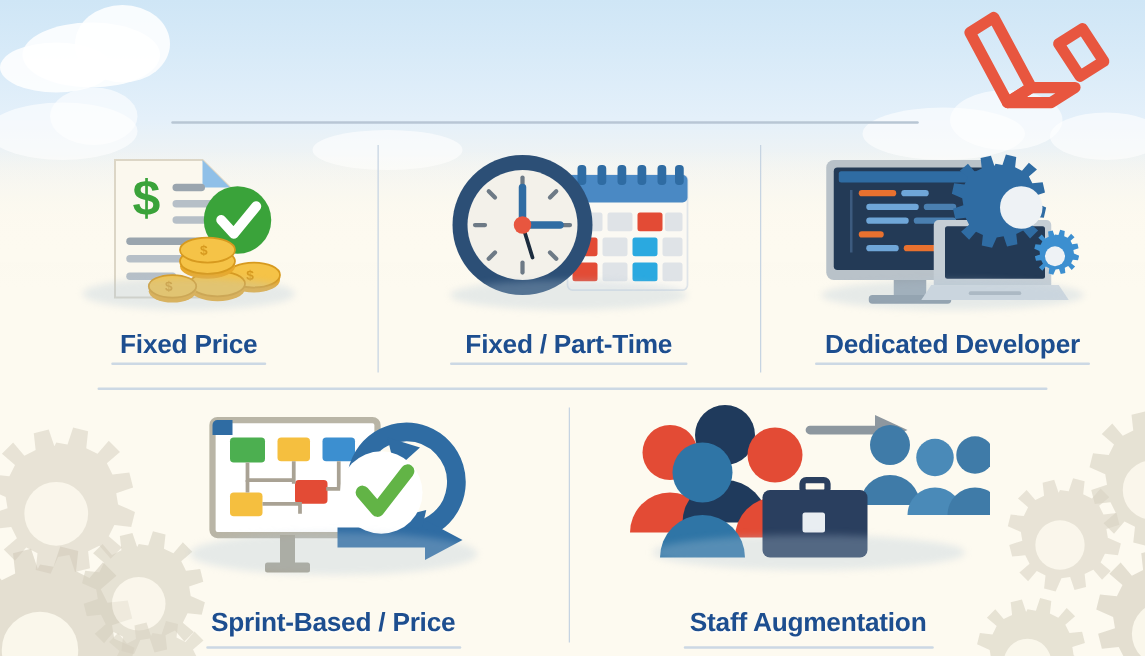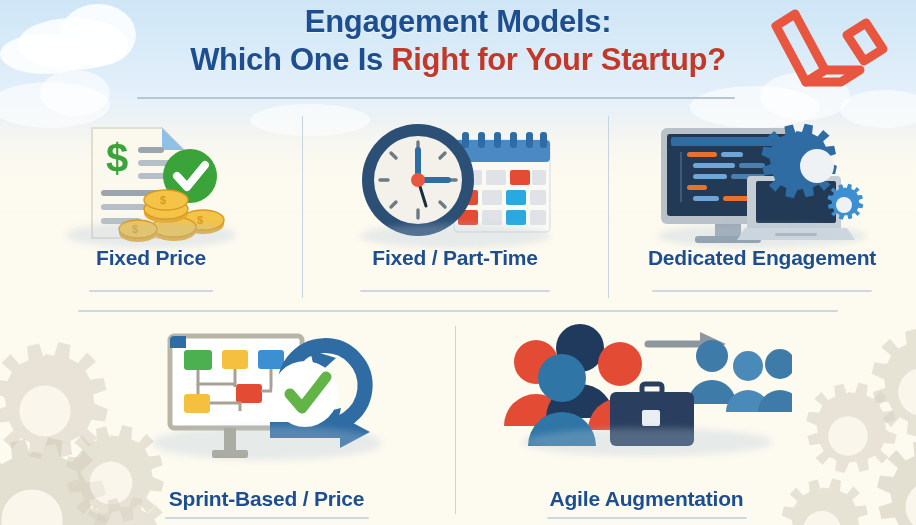--- a/index.html
+++ b/index.html
@@ -48,21 +48,21 @@
   
   .grid{position:absolute;left:0;top:110px;right:0;bottom:0;}
   .row{position:absolute;left:0;right:0;}
   .row-top{top:0;height:198px;}
   .row-bottom{top:210px;height:205px;}
 
   .cell{position:absolute;top:0;bottom:0;text-align:center;}
   .art{position:absolute;left:0;right:0;top:4px;height:140px;}
   .art svg{display:block;margin:0 auto;}
   .label{
-    position:absolute;left:0;right:0;bottom:38px;
+    position:absolute;left:0;right:0;bottom:20px;
     font-size:21px;font-weight:bold;color:#1d4e8f;
     letter-spacing:-.2px;white-space:nowrap;
     text-shadow:0 1px 0 rgba(255,255,255,.6);
   }
   .label-rule{
     position:absolute;bottom:16px;left:50%;transform:translateX(-50%);
     height:2px;background:#ccd8e4;border-radius:1px;
   }
 
   .vdiv{position:absolute;width:1px;background:#c6d4e2;}
@@ -120,24 +120,20 @@
       <path fill="#cfc9b8" d="M50 12l6 1 3-9 8 2-1 9 6 3 6-7 6 6-7 6 3 6 9-1 2 8-9 3 1 6 9 4-2 8-9-1-3 6 7 6-6 6-6-7-6 3 1 9-8 2-3-9-6 1-4 9-8-2 1-9-6-3-6 7-6-6 7-6-3-6-9 1-2-8 9-3-1-6-9-4 2-8 9 1 3-6-7-6 6-6 6 7 6-3-1-9 8-2 3 9z"></path>
       <circle cx="50" cy="50" r="17" fill="#f8f4e8"></circle>
     </svg>
     <svg class="gear-wm" style="left:766px;top:474px;" width="112" height="112" viewBox="0 0 100 100">
       <path fill="#d5cfbe" d="M50 12l6 1 3-9 8 2-1 9 6 3 6-7 6 6-7 6 3 6 9-1 2 8-9 3 1 6 9 4-2 8-9-1-3 6 7 6-6 6-6-7-6 3 1 9-8 2-3-9-6 1-4 9-8-2 1-9-6-3-6 7-6-6 7-6-3-6-9 1-2-8 9-3-1-6-9-4 2-8 9 1 3-6-7-6 6-6 6 7 6-3-1-9 8-2 3 9z"></path>
       <circle cx="50" cy="50" r="17" fill="#f8f4e8"></circle>
     </svg>
   </div>
 
   <div class="header">
-    <div class="title-wrap">
-      <div class="title-line1">Engagement Models:</div>
-      <div class="title-line2"><span>Which One Is </span><span class="accent">Right for Your Startup?</span></div>
-    </div>
     <div class="title-rule"></div>
 
     <svg class="laravel-logo" viewBox="0 0 150 98">
       <g fill="none" stroke="#e8563f" stroke-width="9" stroke-linejoin="round">
         <path d="M28 22 L47 10 L77 66 L58 78 Z"></path>
         <path d="M58 78 L77 66 L112 66 L93 78 Z"></path>
         <path d="M99 31 L118 19 L135 45 L116 57 Z"></path>
       </g>
     </svg>
   </div>
@@ -287,21 +283,21 @@
             <g>
               <path fill="#2f6ca3" d="M182 12l6 1 3-9 9 2-1 9 6 3 6-7 7 6-7 6 3 6 9-1 2 9-9 3 1 6 9 4-2 9-9-1-3 6 7 6-7 7-6-7-6 3 1 9-9 2-3-9-6 1-4 9-9-2 1-9-6-3-6 7-7-7 7-6-3-6-9 1-2-9 9-3-1-6-9-4 2-9 9 1 3-6-7-6 7-6 6 7 6-3-1-9 9-2 3 9z" transform="translate(-18,6) scale(0.92)"></path>
               <circle cx="170" cy="52" r="17" fill="#eef2f5"></circle>
             </g>
             <g>
               <path fill="#3c8fd0" d="M50 12l6 1 3-9 8 2-1 9 6 3 6-7 6 6-7 6 3 6 9-1 2 8-9 3 1 6 9 4-2 8-9-1-3 6 7 6-6 6-6-7-6 3 1 9-8 2-3-9-6 1-4 9-8-2 1-9-6-3-6 7-6-6 7-6-3-6-9 1-2-8 9-3-1-6-9-4 2-8 9 1 3-6-7-6 6-6 6 7 6-3-1-9 8-2 3 9z" transform="translate(174,68) scale(0.46)"></path>
               <circle cx="197" cy="91" r="8" fill="#eef2f5"></circle>
             </g>
           </svg>
         </div>
-        <div class="label">Dedicated Engagement</div>
+        <div class="label">Dedicated Developer</div>
         <div class="label-rule" style="width:220px;"></div>
       </div>
     </div>
 
     <div class="row row-bottom">
 
       <div class="cell" style="left:78px;width:377px;">
         <div class="art" style="top:2px;height:142px;">
           <div class="shadow-el" style="top:104px;width:230px;height:34px;"></div>
           <svg width="250" height="142" viewBox="0 0 250 142">
@@ -371,18 +367,18 @@
               <path d="M26 124 a34 34 0 0 1 68 0 z" fill="#2f75a6"></path>
             </g>
 
             <g>
               <rect x="140" y="62" width="20" height="10" rx="3" fill="none" stroke="#2a3f5f" stroke-width="5"></rect>
               <rect x="108" y="70" width="84" height="54" rx="6" fill="#2a3f5f"></rect>
               <rect x="140" y="88" width="18" height="16" rx="2" fill="#e9eef2"></rect>
             </g>
           </svg>
         </div>
-        <div class="label" style="bottom:14px;">Agile Augmentation</div>
+        <div class="label" style="bottom:14px;">Staff Augmentation</div>
         <div class="label-rule" style="width:200px;bottom:6px;"></div>
       </div>
     </div>
   </div>
 </div>
 
 </body></html>

